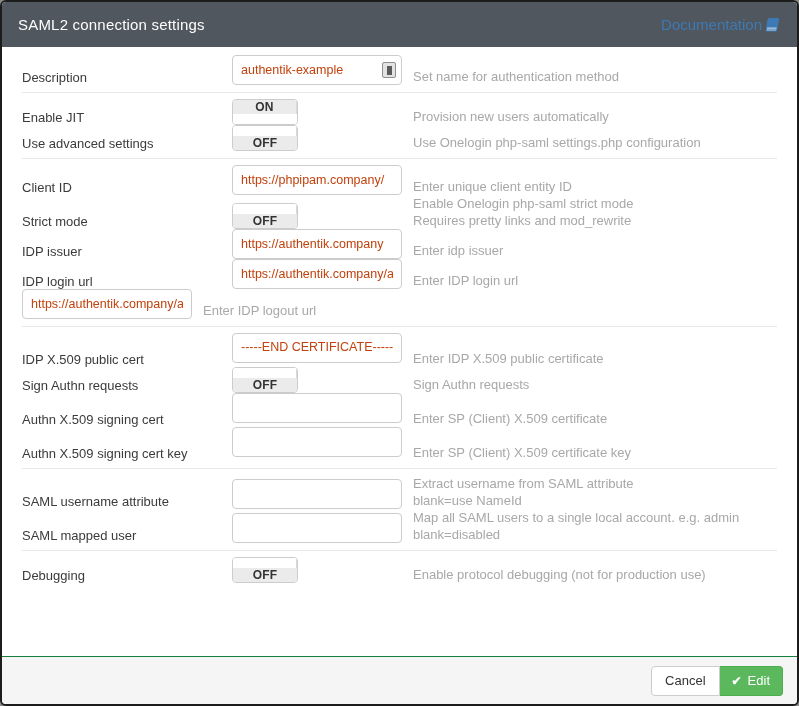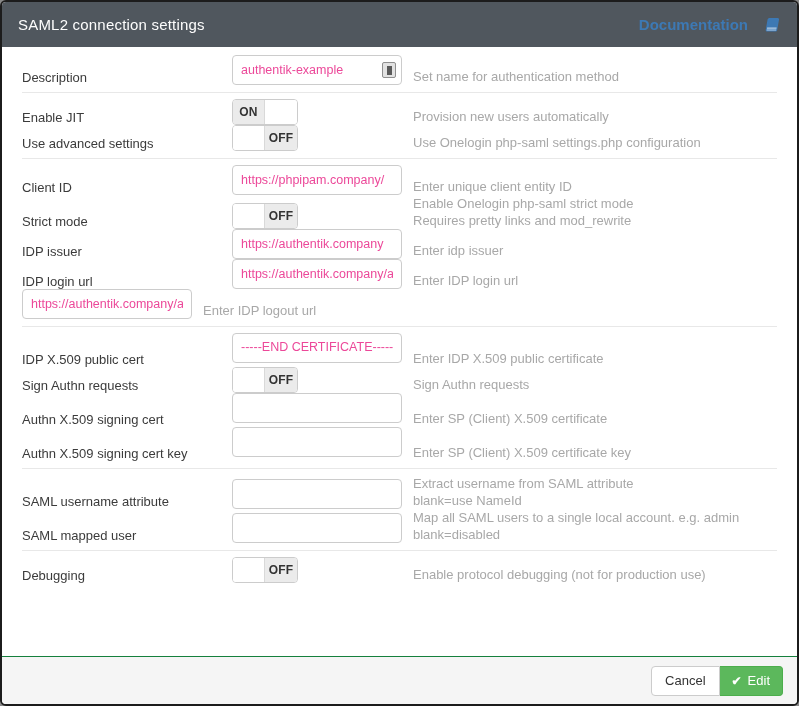--- a/index.html
+++ b/index.html
@@ -22,23 +22,22 @@
     height: 45px; flex: 0 0 45px;
     background: #50575e;
     display: flex; align-items: center;
     padding: 0 16px;
   }
   .modal-title { color: #fdfdfd; font-size: 15px; letter-spacing: .2px; }
   .doc-link {
     margin-left: auto;
     color: #3d79b4; font-size: 15px;
     text-decoration: none;
-    display: flex; align-items: center; gap: 16px;
+    display: flex; align-items: center; gap: 2px;
     cursor: pointer;
-    font-weight: bold;
   }
   
   .modal-body {
     flex: 1 1 auto;
     background: #fff;
     padding: 8px 20px 0 20px;
     overflow: hidden;
   }
   .form-group + .form-group {
     border-top: 1px solid #e8e8e8;
@@ -53,21 +52,21 @@
   .row-help {
     margin-left: 11px;
     font-size: 13px; color: #a8a8a8;
     line-height: 17px;
   }
   input.text-field, textarea.text-area {
     width: 170px; height: 30px;
     border: 1px solid #ccc; border-radius: 4px;
     padding: 0 8px;
     font-family: "Liberation Sans", sans-serif;
-    font-size: 12.5px; color: #ec4899;
+    font-size: 12.5px; color: #c2410c;
     outline: none; background: #fff;
     resize: none; overflow: hidden;
   }
   textarea.text-area { padding-top: 6px; line-height: 15px; white-space: nowrap; }
   input.with-icon { padding-right: 26px; }
   .input-adorn {
     position: absolute; right: 6px; top: 7px;
     width: 14px; height: 16px;
     border: 1px solid #8f8f8f; border-radius: 2px;
     background: #e2e2e2;
@@ -77,21 +76,21 @@
     content: ""; display: block;
     width: 5px; height: 9px; margin-bottom: 2px;
     background: #5a5a5a;
   }
   
   .toggle {
     width: 66px; height: 26px;
     border: 1px solid #ccc; border-radius: 4px;
     display: flex; overflow: hidden;
     background: #fff; cursor: pointer;
-    font-size: 12px; color: #333;
+    font-size: 12px; color: #333; flex-direction: column;
   }
   .toggle .side {
     flex: 1 1 50%;
     display: flex; align-items: center; justify-content: center;
   }
   .toggle .labeled { background: #ebebeb; font-weight: 600; letter-spacing: .2px; }
   .toggle .knob { background: #fff; }
   .toggle.on .labeled { border-right: 1px solid #d9d9d9; }
   .toggle.off .knob { border-right: 1px solid #d9d9d9; }
   

